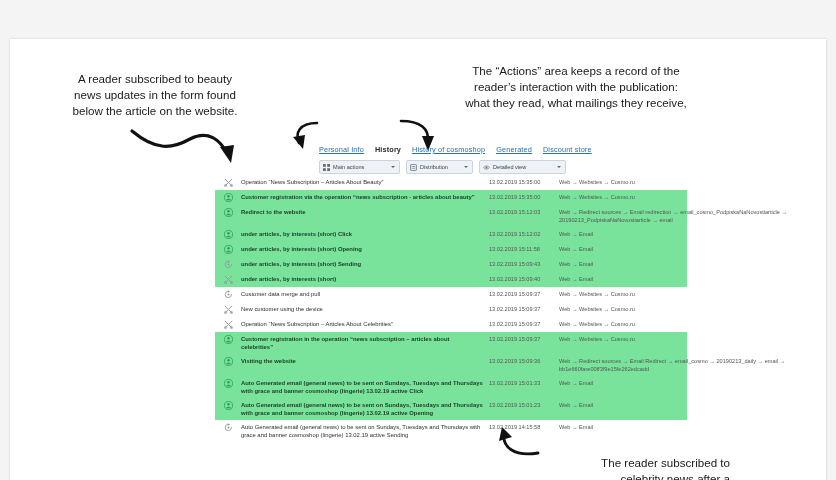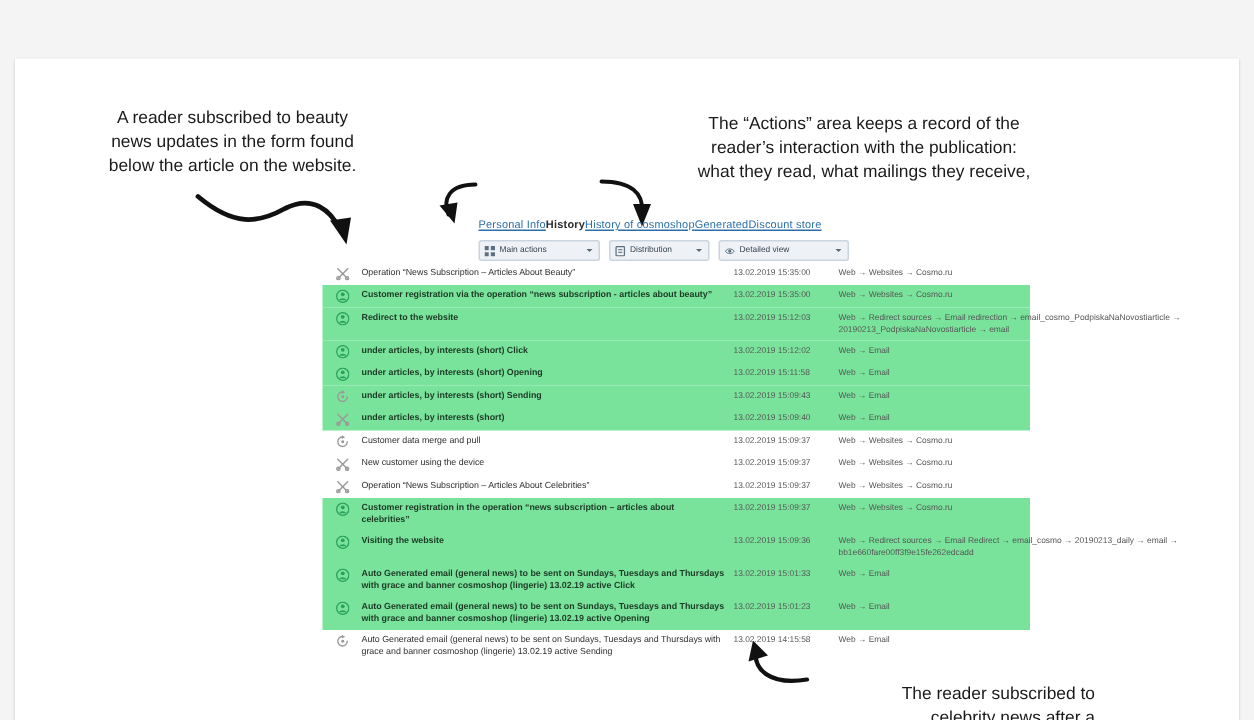--- a/index.html
+++ b/index.html
@@ -32,38 +32,39 @@
   .annot {
     position: absolute;
     color: #1a1a1a;
     font-size: 11.6px;
     line-height: 16px;
     text-align: center;
     white-space: pre-line;
   }
   #annot-1 { left: 36px;  top: 32px;  width: 218px; }
   #annot-2 { left: 272px; top: 36px;  width: 152px; }
-  #annot-3 { left: 440px; top: 36px;  width: 252px; text-align: center; }
+  #annot-3 { left: 440px; top: 24px;  width: 252px; text-align: center; }
   #annot-4 { left: 530px; top: 416px; width: 190px; text-align: right; }
 
   .arrow { position: absolute; }
 
   
   .app {
     position: absolute;
     left: 205px; top: 104px;
     width: 608px; height: 300px;
   }
 
   .tabbar {
     position: absolute;
     left: 104px; top: 0px;
     height: 13px;
     display: flex;
     align-items: center;
+    gap: 11px;
     white-space: nowrap;
   }
   .tab {
     font-size: 7.3px;
     color: #2a6faa;
     text-decoration: underline;
     letter-spacing: 0.02em;
   }
   .tab.active {
     color: #2b2b2b;

